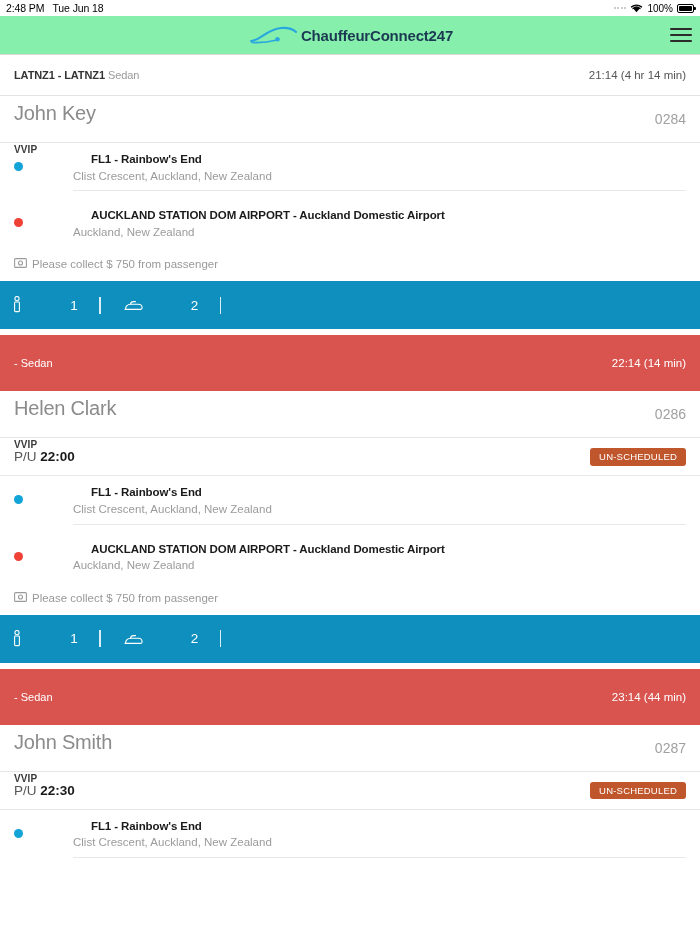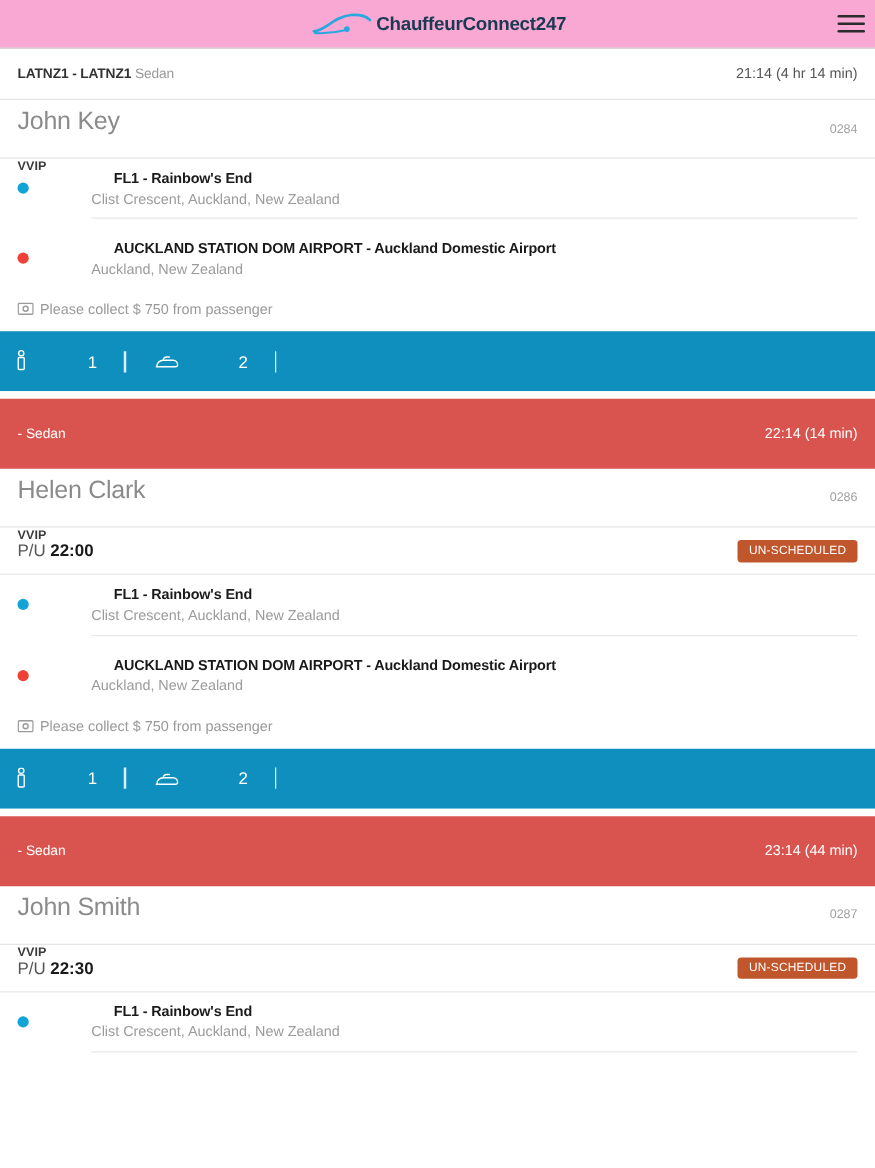--- a/index.html
+++ b/index.html
@@ -30,21 +30,21 @@
   .sb-dots i { width: 2px; height: 2px; background: #b9b9b9; border-radius: 50%; display: block; }
   .wifi-icon { display: block; }
   .sb-pct { font-size: 10px; }
   .batt { width: 17px; height: 9px; border: 1px solid #000; border-radius: 2px; position: relative; padding: 1px; }
   .batt::after { content:""; position:absolute; right:-3px; top:2.5px; width:2px; height:3px; background:#000; border-radius:0 1px 1px 0;}
   .batt i { display:block; height:100%; width:100%; background:#000; border-radius:1px; }
 
   
   .appbar {
     height: 39px;
-    background: #f9a8d4;
+    background: #86efac;
     border-bottom: 1px solid #d8d8d8;
     display: flex;
     align-items: center;
     position: relative;
   }
   .logo-wrap {
     position: absolute; left: 0; right: 0;
     display: flex; align-items: center; justify-content: center;
     gap: 2px;
     pointer-events: none;
@@ -79,21 +79,21 @@
   .job-header .jh-right { margin-left:auto; color:#555; font-weight:normal; font-size:11.5px; }
 
   .pax-row {
     height: 47px;
     display: flex; align-items: center;
     padding: 0 14px;
     border-bottom: 1px solid #e6e6e6;
   }
   .pax-name { font-size: 20px; color:#8b8b8b; font-weight:400; letter-spacing:-0.2px; line-height:1.05;margin-top:20px; }
   .pax-type { font-size: 10px; color:#3a3a3a; font-weight:bold; margin-top:20px; letter-spacing:0.1px; }
-  .pax-id { margin-left:auto; font-size:10px; color:#a0a0a0; }
+  .pax-id { margin-left:auto; font-size:14px; color:#a0a0a0; }
 
   .pu-row {
     height: 38px;
     display:flex; align-items:center;
     padding: 0 14px;
     border-bottom: 1px solid #e8e8e8;
   }
   .pu-label { font-size:13.5px; color:#555; }
   .pu-label b { color:#1a1a1a; font-weight:bold; }
   .badge {
@@ -160,20 +160,43 @@
   }
   .nextbar .nb-right { margin-left:auto; font-size:11.5px; }
 
   .thin-gap { height: 6px; background:#fff; }
 </style>
 </head>
 <body>
 
 <div class="screen">
 
+  <div class="statusbar">
+    <div class="sb-left">
+      <span class="sb-time">2:48 PM</span>
+      <span class="sb-date">Tue Jun 18</span>
+    </div>
+    <div class="sb-right">
+      <span class="sb-dots">
+          <i></i>
+          <i></i>
+          <i></i>
+          <i></i>
+        </span>
+      <svg class="wifi-icon" width="13" height="10" viewBox="0 0 13 10">
+        <path d="M6.5 9.3 L3.3 5.6 a5 5 0 0 1 6.4 0 Z" fill="#000"></path>
+        <path d="M1.6 3.9 a7.6 7.6 0 0 1 9.8 0" stroke="#000" stroke-width="1.4" fill="none" stroke-linecap="round"></path>
+        <path d="M3.0 5.5 a5.4 5.4 0 0 1 7.0 0" stroke="#000" stroke-width="1.3" fill="none" stroke-linecap="round"></path>
+      </svg>
+      <span class="sb-pct">100%</span>
+      <span class="batt">
+          <i></i>
+        </span>
+    </div>
+  </div>
 
   <div class="appbar">
     <div class="logo-wrap">
       <svg class="logo-swoosh" width="52" height="26" viewBox="0 0 52 26">
         <path d="M4 19 C13 19 20 7 34 6 C43 5.4 47 8 49 10" stroke="#29a8df" stroke-width="2.1" fill="none" stroke-linecap="round"></path>
         <path d="M5 20.5 C14 21 22 20 30 18" stroke="#29a8df" stroke-width="1.7" fill="none" stroke-linecap="round"></path>
         <circle cx="30.5" cy="17.2" r="2.3" fill="#29a8df"></circle>
       </svg>
       <span class="logo-text">ChauffeurConnect247</span>
     </div>

